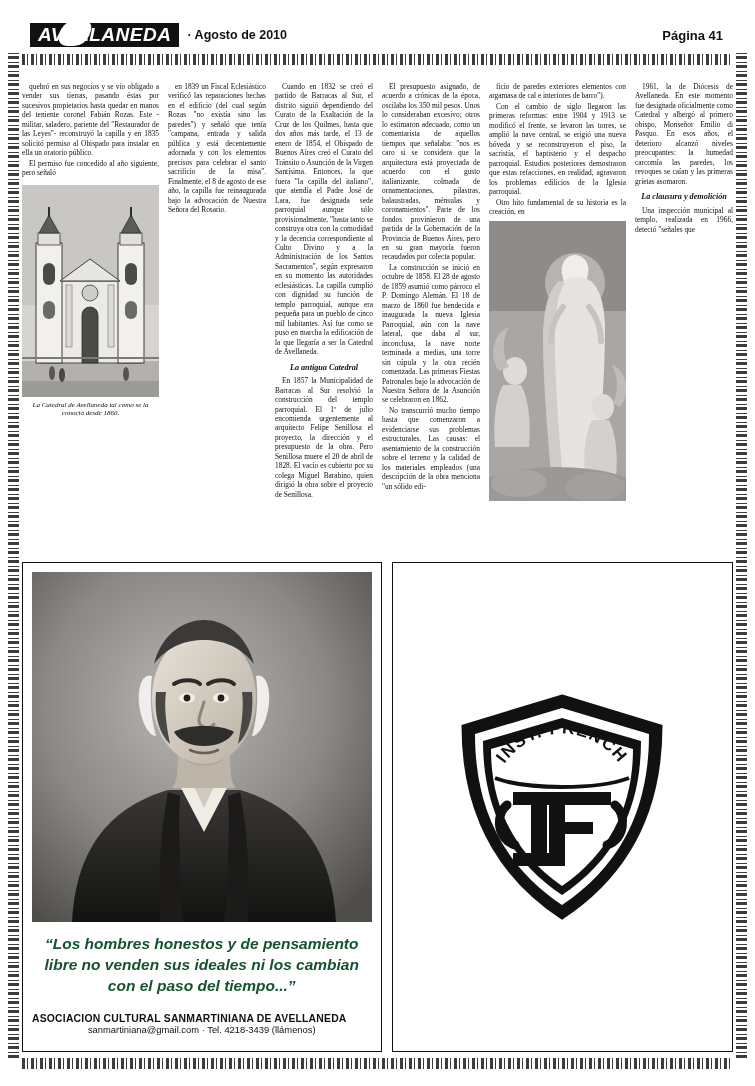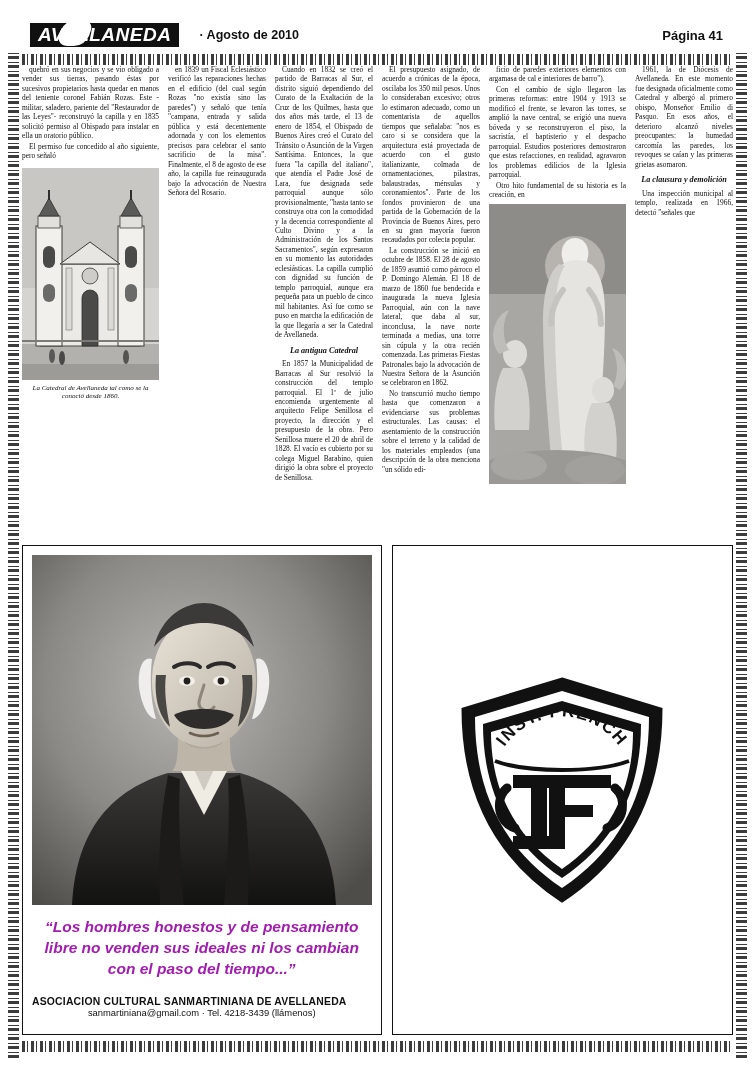--- a/index.html
+++ b/index.html
@@ -20,21 +20,21 @@
   }
 
   
   .masthead {
     display: flex;
     align-items: center;
     justify-content: space-between;
     height: 34px;
     padding: 0 10px 0 8px;
   }
-  .mast-left { display:flex; align-items:center; gap:20px; }
+  .mast-left { display:flex; align-items:center; gap:8px; }
   .logo {
     position: relative;
     display: inline-block;
     background: #111;
     color: #fff;
     font-family: "Liberation Sans", sans-serif;
     font-weight: bold;
     font-style: italic;
     font-size: 19px;
     letter-spacing: .5px;
@@ -89,21 +89,21 @@
         #ffffff 6px, #ffffff 9px);
     opacity: .85;
   }
   .side-band.left { left: 8px; }
   .side-band.right { right: 8px; }
 
   
   .article {
     display: flex;
     gap: 9px;
-    margin-top: 0;
+    margin-top: 17px;
     height: 470px;
   }
   .col {
     width: 137px;
     font-size: 7.4px;
     line-height: 1.28;
     text-align: justify;
     hyphens: auto;
   }
   .col p { margin: 0 0 1px 0; text-indent: 7px; }
@@ -169,21 +169,21 @@
     overflow: hidden;
   }
   .quote {
     font-family: "Liberation Sans", sans-serif;
     font-weight: bold;
     font-style: italic;
     font-size: 15.5px;
     line-height: 1.35;
     text-align: center;
     margin-top: 12px;
-    color: #a21caf;
+    color: #14532d;
   }
   .ad-org {
     font-family: "Liberation Sans", sans-serif;
     font-weight: bold;
     font-size: 10.4px;
     text-align: left;
     margin-top: 16px;
     letter-spacing: .2px;
   }
   .ad-contact {

